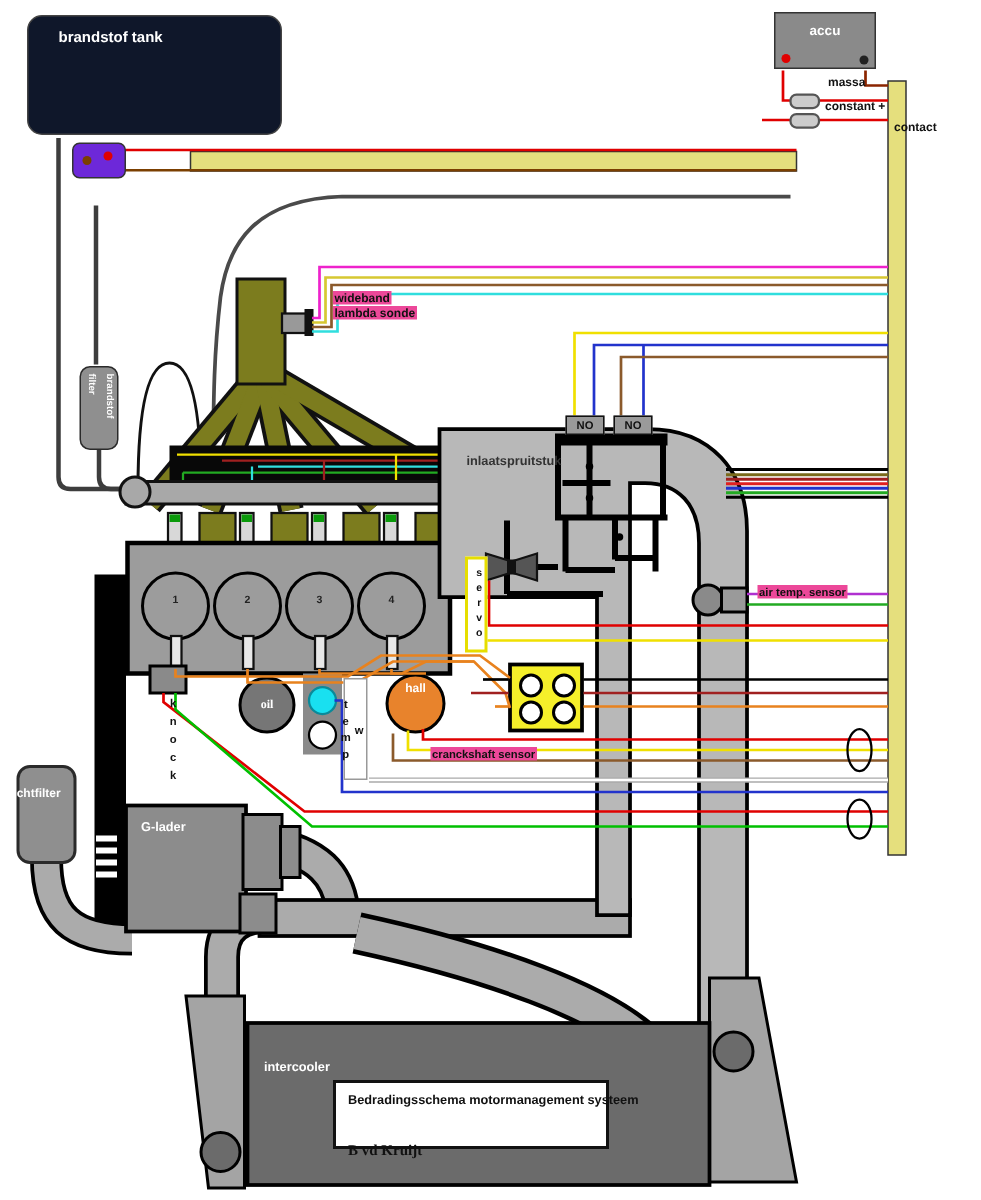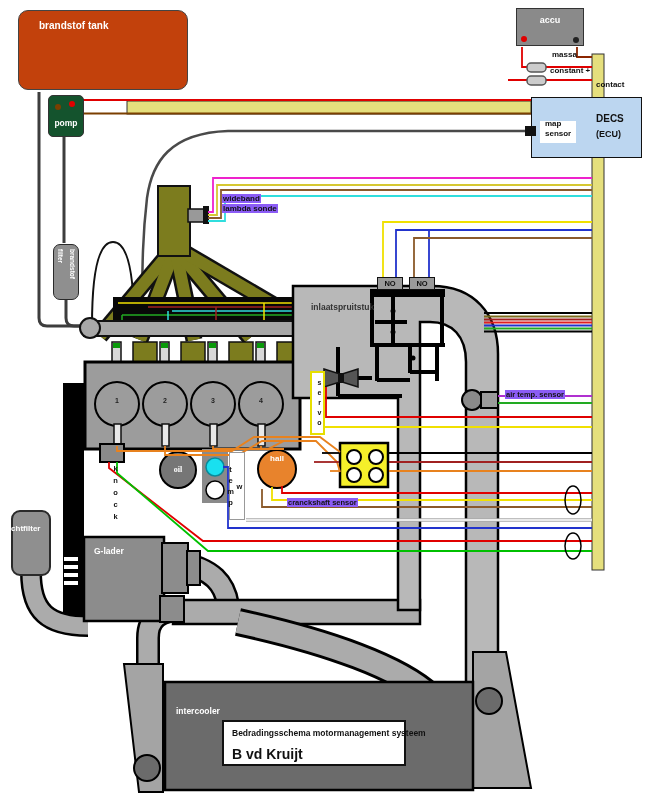--- a/index.html
+++ b/index.html
@@ -1,21 +1,21 @@
 <!DOCTYPE html>
 <html><head>
 <meta charset="utf-8">
 <style>
   html,body{margin:0;padding:0;background:#fff;}
   #stage{position:relative;width:654px;height:800px;background:#fff;overflow:hidden;
          font-family:"Liberation Sans",sans-serif;}
   #wires{position:absolute;left:0;top:0;z-index:1;}
   .lbl{position:absolute;z-index:3;font-weight:bold;color:#fff;white-space:nowrap;}
   .dark{color:#111;}
-  .wbg{background:#8b5cf6;padding:0 1px;}
+  .wbg{background:#ec4899;padding:0 1px;}
   .box{position:absolute;z-index:2;box-sizing:border-box;}
   .vert{writing-mode:vertical-rl;text-orientation:upright;white-space:normal;}
   .rot{writing-mode:vertical-rl;}
   .ctr{text-align:center;}
 </style>
 </head>
 <body>
 
 <div id="stage">
 
@@ -234,53 +234,45 @@
     <path d="M223,467 L228,467 V528 H592" stroke="#2233cc"></path>
 
     <path d="M109,462 V468 L203,541 H592" stroke="#e00000"></path>
     <path d="M117,462 V473 L208,551 H592" stroke="#00c000"></path>
 
     <ellipse cx="573" cy="500" rx="8" ry="14" stroke="#000" stroke-width="1.5"></ellipse>
     <ellipse cx="573" cy="546" rx="8" ry="13" stroke="#000" stroke-width="1.5"></ellipse>
   </g>
 </svg>
 
-  <div class="box" style="left:18px;top:10px;width:170px;height:80px;background:#c2410c;border:1.5px solid #444;border-radius:10px;">
+  <div class="box" style="left:18px;top:10px;width:170px;height:80px;background:#0f172a;border:1.5px solid #444;border-radius:10px;">
     <div class="lbl" style="left:20px;top:9px;font-size:10px;">brandstof tank</div>
   </div>
 
-  <div class="box" style="left:48px;top:95px;width:36px;height:42px;background:#14532d;border:1.5px solid #333;border-radius:5px;">
+  <div class="box" style="left:48px;top:95px;width:36px;height:24px;background:#6d28d9;border:1.5px solid #333;border-radius:5px;">
     <div class="lbl ctr" style="left:0;top:22px;width:34px;font-size:8.5px;">pomp</div>
     <div style="position:absolute;right:8px;top:5px;width:6px;height:6px;border-radius:50%;background:#e00000;"></div>
     <div style="position:absolute;left:6px;top:8px;width:6px;height:6px;border-radius:50%;background:#7b3f00;"></div>
   </div>
 
   <div class="box rot" style="left:53px;top:244px;width:26px;height:56px;background:#8f8f8f;border:1.5px solid #2a2a2a;border-radius:7px;color:#fff;font-weight:bold;font-size:6.5px;line-height:12px;padding-top:4px;">
     <div>brandstof</div>
     <div>filter</div>
   </div>
 
   <div class="box" style="left:516px;top:8px;width:68px;height:38px;background:#8a8a8a;border:1.5px solid #333;padding-left:11px;">
     <div class="lbl ctr" style="left:0;top:6px;width:66px;font-size:9px;">accu</div>
     <div style="position:absolute;left:4px;bottom:3px;width:6px;height:6px;border-radius:50%;background:#e00000;"></div>
     <div style="position:absolute;right:4px;bottom:2px;width:6px;height:6px;border-radius:50%;background:#222;"></div>
   </div>
 
   <div class="lbl dark" style="left:552px;top:50px;font-size:8px;">massa</div>
   <div class="lbl dark" style="left:550px;top:66px;font-size:8px;">constant +</div>
   <div class="lbl dark" style="left:552px;top:80px;font-size:8px;padding-left:44px;">contact</div>
 
-  <div class="box" style="left:531px;top:97px;width:111px;height:61px;background:#bcd6f0;border:1.5px solid #111;">
-    <div style="position:absolute;left:8px;top:23px;width:36px;height:22px;background:#fff;"></div>
-    <div style="position:absolute;left:-7px;top:28px;width:11px;height:10px;background:#111;"></div>
-    <div class="lbl dark" style="left:13px;top:21px;font-size:8px;">map</div>
-    <div class="lbl dark" style="left:13px;top:31px;font-size:8px;">sensor</div>
-    <div class="lbl dark" style="left:64px;top:15px;font-size:10px;">DECS</div>
-    <div class="lbl dark" style="left:64px;top:31px;font-size:9px;">(ECU)</div>
-  </div>
 
   <div class="lbl dark wbg" style="left:222px;top:194px;font-size:8px;">wideband</div>
   <div class="lbl dark wbg" style="left:222px;top:204px;font-size:8px;">lambda sonde</div>
 
   <div class="lbl" style="left:311px;top:302px;font-size:8.5px;color:#333;">inlaatspruitstuk</div>
 
   <div class="box ctr" style="left:377px;top:277px;width:26px;height:13px;background:#9a9a9a;border:1.5px solid #111;font-size:7.5px;font-weight:bold;color:#111;line-height:11px;">NO</div>
   <div class="box ctr" style="left:409px;top:277px;width:26px;height:13px;background:#9a9a9a;border:1.5px solid #111;font-size:7.5px;font-weight:bold;color:#111;line-height:11px;">NO</div>
 
   <div class="box vert ctr" style="left:310px;top:371px;width:15px;height:64px;background:#fff;border:2px solid #e6de00;font-size:7px;font-weight:bold;color:#111;letter-spacing:3px;padding-top:2px;">servo</div>
@@ -296,21 +288,21 @@
   <div class="lbl ctr" style="left:263px;top:454px;width:28px;font-size:8px;">hall</div>
 
   <div class="lbl dark wbg" style="left:287px;top:498px;font-size:7.5px;">cranckshaft sensor</div>
 
   <div class="lbl" style="left:4px;top:524px;font-size:8px;">luchtfilter</div>
   <div class="lbl" style="left:94px;top:546px;font-size:8.5px;">G-lader</div>
   <div class="lbl" style="left:176px;top:706px;font-size:8.5px;">intercooler</div>
 
   <div class="box" style="left:222px;top:720px;width:184px;height:46px;background:#fff;border:2px solid #111;padding:6px 0 0 8px;">
     <div class="lbl dark" style="position:static;font-size:8.5px;">Bedradingsschema motormanagement systeem</div>
-    <div class="lbl dark" style="position:static;font-size:14px;margin-top:8px;">B vd Kruijt</div>
+    <div class="lbl dark" style="position:static;font-size:10px;margin-top:24px;font-family:Liberation Serif, serif;">B vd Kruijt</div>
   </div>
 
   <div class="lbl ctr" style="left:112px;top:397px;width:10px;font-size:7px;color:#222;">1</div>
   <div class="lbl ctr" style="left:160px;top:397px;width:10px;font-size:7px;color:#222;">2</div>
   <div class="lbl ctr" style="left:208px;top:397px;width:10px;font-size:7px;color:#222;">3</div>
   <div class="lbl ctr" style="left:256px;top:397px;width:10px;font-size:7px;color:#222;">4</div>
 
 </div>
 
 </body></html>

